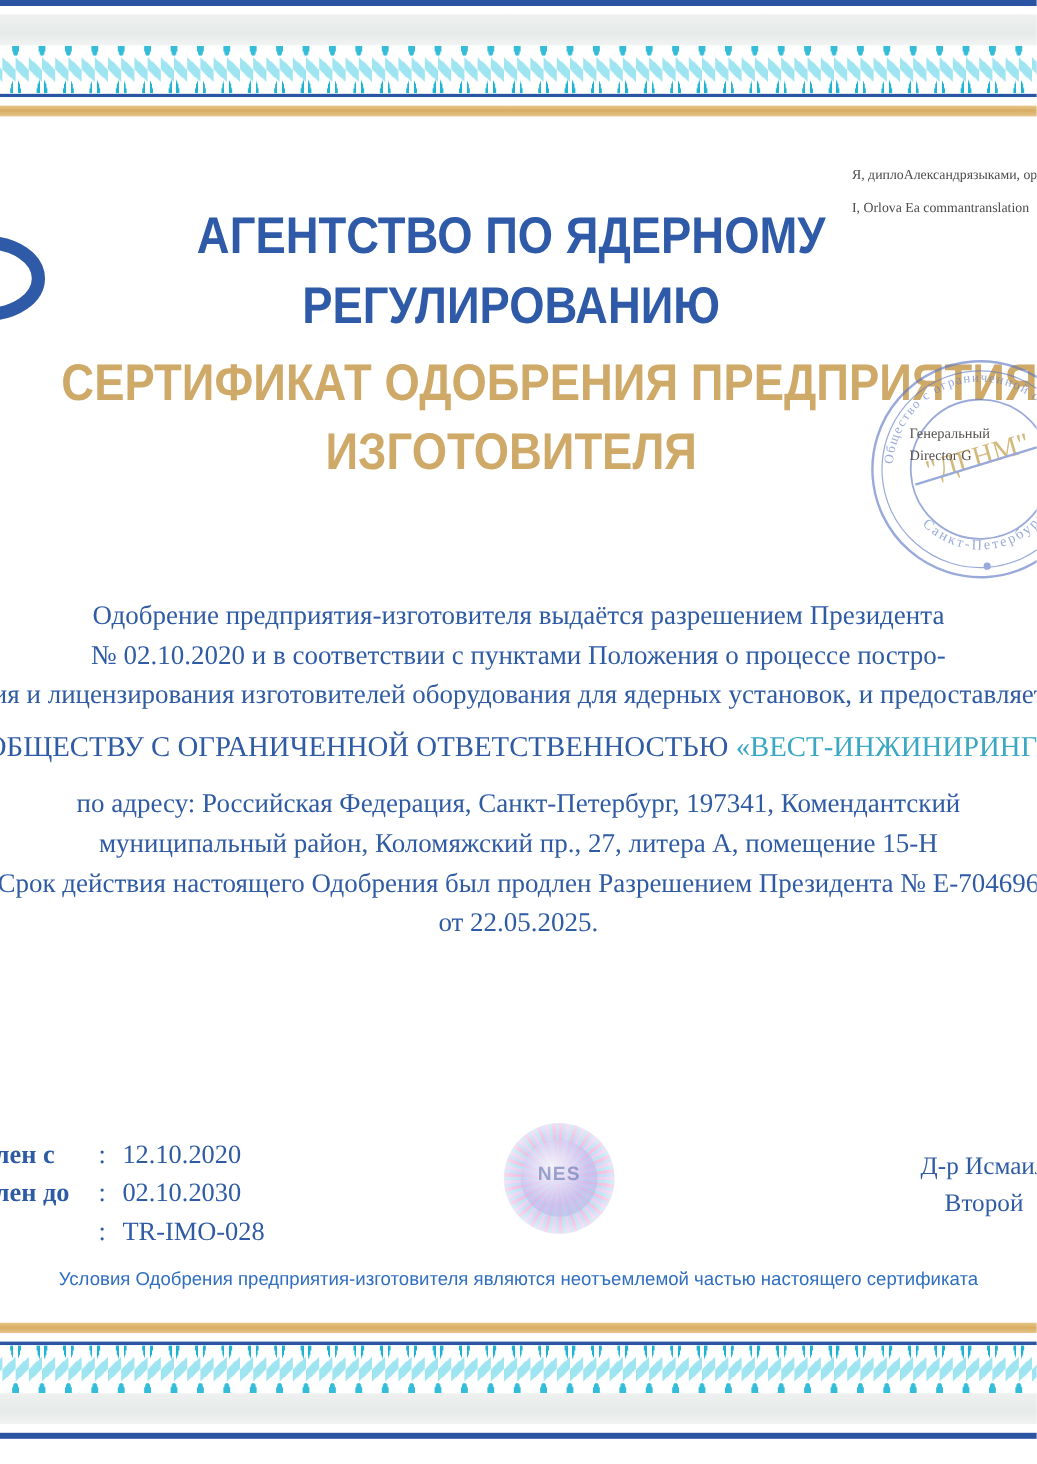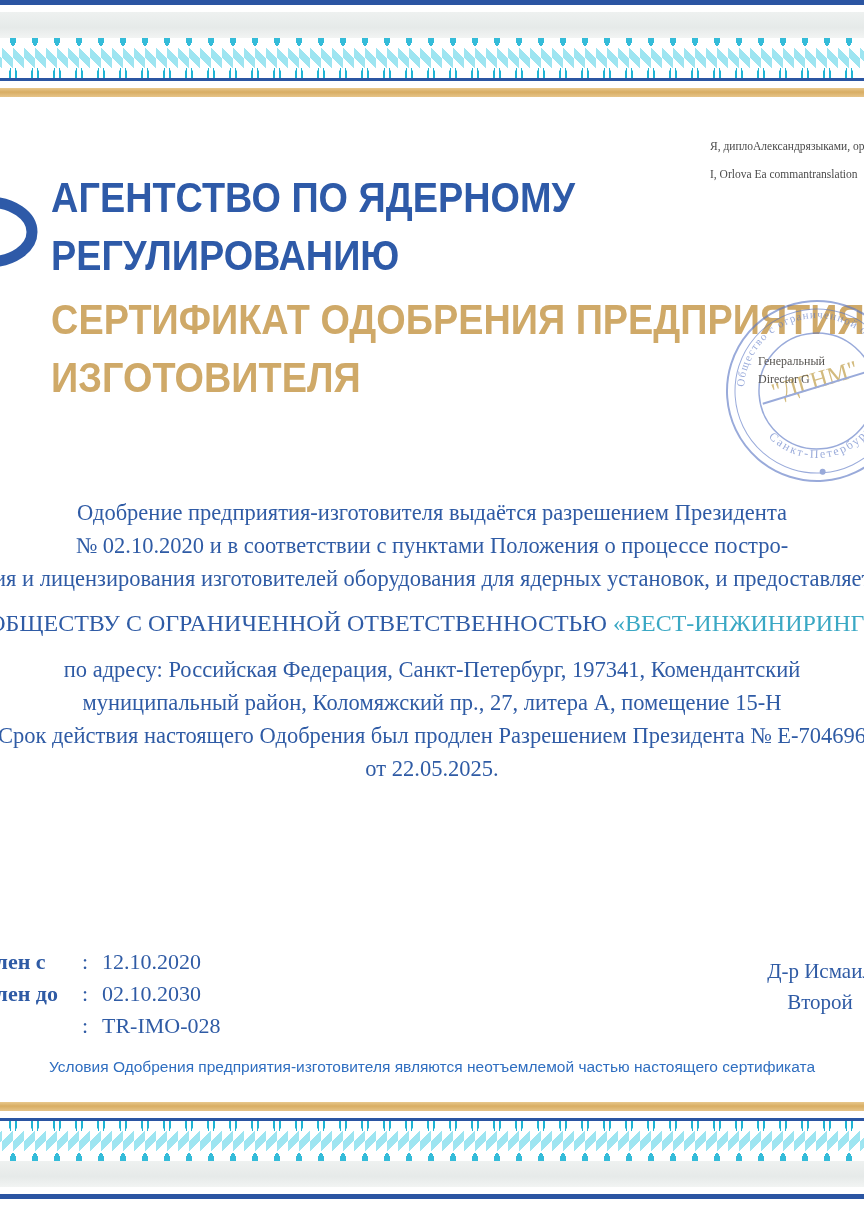--- a/index.html
+++ b/index.html
@@ -53,21 +53,21 @@
     opacity:.55;
   }
   .motif.flip{transform:scaleY(-1);}
 
   
   .logo-swoosh{
     position:absolute;left:-46px;top:176px;width:96px;height:112px;
   }
 
   
-  .title-block{position:absolute;left:0;right:12px;top:168px;}
+  .title-block{position:absolute;left:0;right:12px;top:168px;text-align:center;}
   .t-line{
     font-family:"Liberation Sans", sans-serif;
     font-weight:bold;
     color:#2e5aa8;
     font-size:43px;
     line-height:58px;
     letter-spacing:0px;
     transform:scaleX(.88);
     white-space:nowrap;
   }
@@ -250,20 +250,24 @@
       <span class="vcolon">:</span>
       <span class="vval">02.10.2030</span>
     </div>
     <div class="vrow">
       <span class="vlabel">Код</span>
       <span class="vcolon">:</span>
       <span class="vval">TR-IMO-028</span>
     </div>
   </div>
 
+  <div class="holo">
+    <div class="holo-inner"></div>
+    <div class="holo-text">NES</div>
+  </div>
 
   <div class="signature">
     <div>Д-р Исмаил</div>
     <div>Второй</div>
   </div>
 
   <div class="footer-note">Условия Одобрения предприятия-изготовителя являются неотъемлемой частью настоящего сертификата</div>
 
   <div class="border-band band-bottom">
     <div class="rule-gold"></div>

